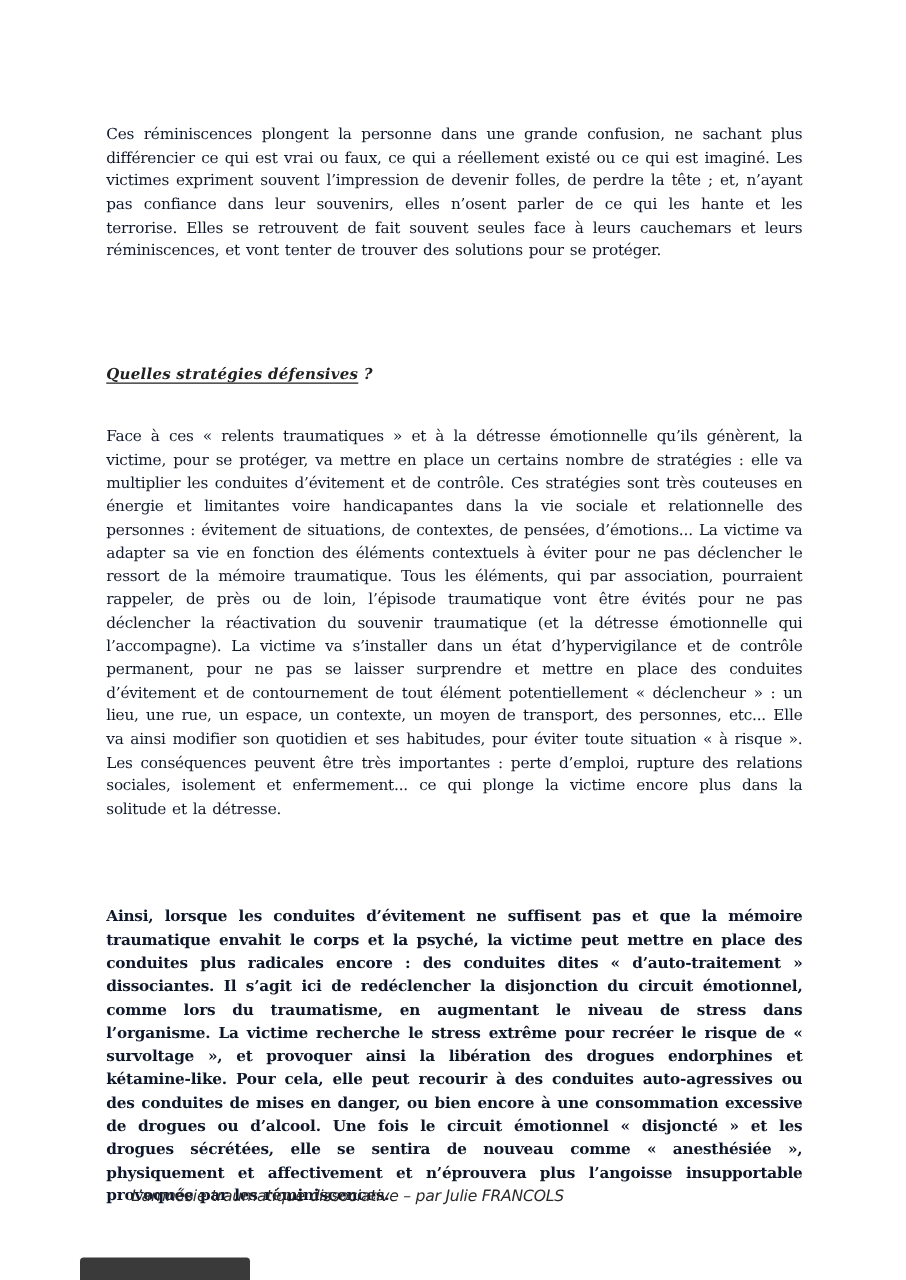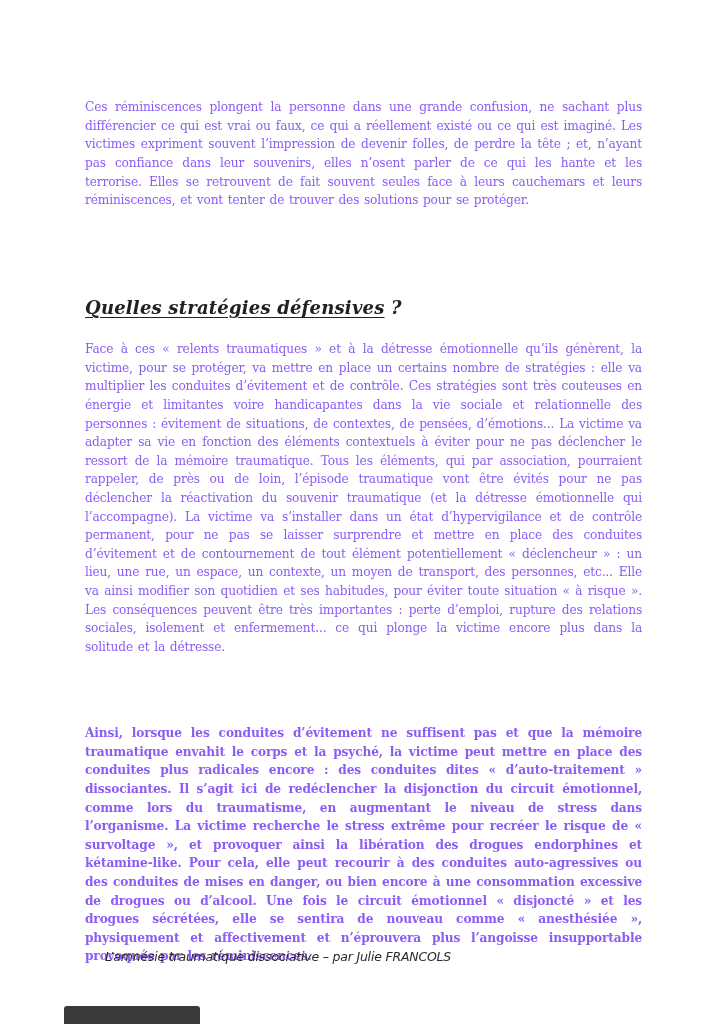--- a/index.html
+++ b/index.html
@@ -20,31 +20,31 @@
     background: #ffffff;
   }
   .text-block {
     position: absolute;
     left: 85px;
     width: 557px;
     text-align: justify;
     font-size: 12.2px;
     line-height: 18.6px;
     letter-spacing: -0.15px;
-    color: #8b5cf6;
+    color: #0f172a;
     word-spacing: 1px;
   }
   .para-1 { top: 86px; }
   .para-2 { top: 328px; }
   .para-3 { top: 712px; font-weight: bold; }
   .section-heading {
     position: absolute;
     left: 85px;
     top: 282px;
-    font-size: 18px;
+    font-size: 12px;
     font-style: italic;
     color: #212121;
     letter-spacing: 0.2px;
   }
   .section-heading .underlined {
     text-decoration: underline;
     text-underline-offset: 3px;
   }
   .footer-note {
     position: absolute;

